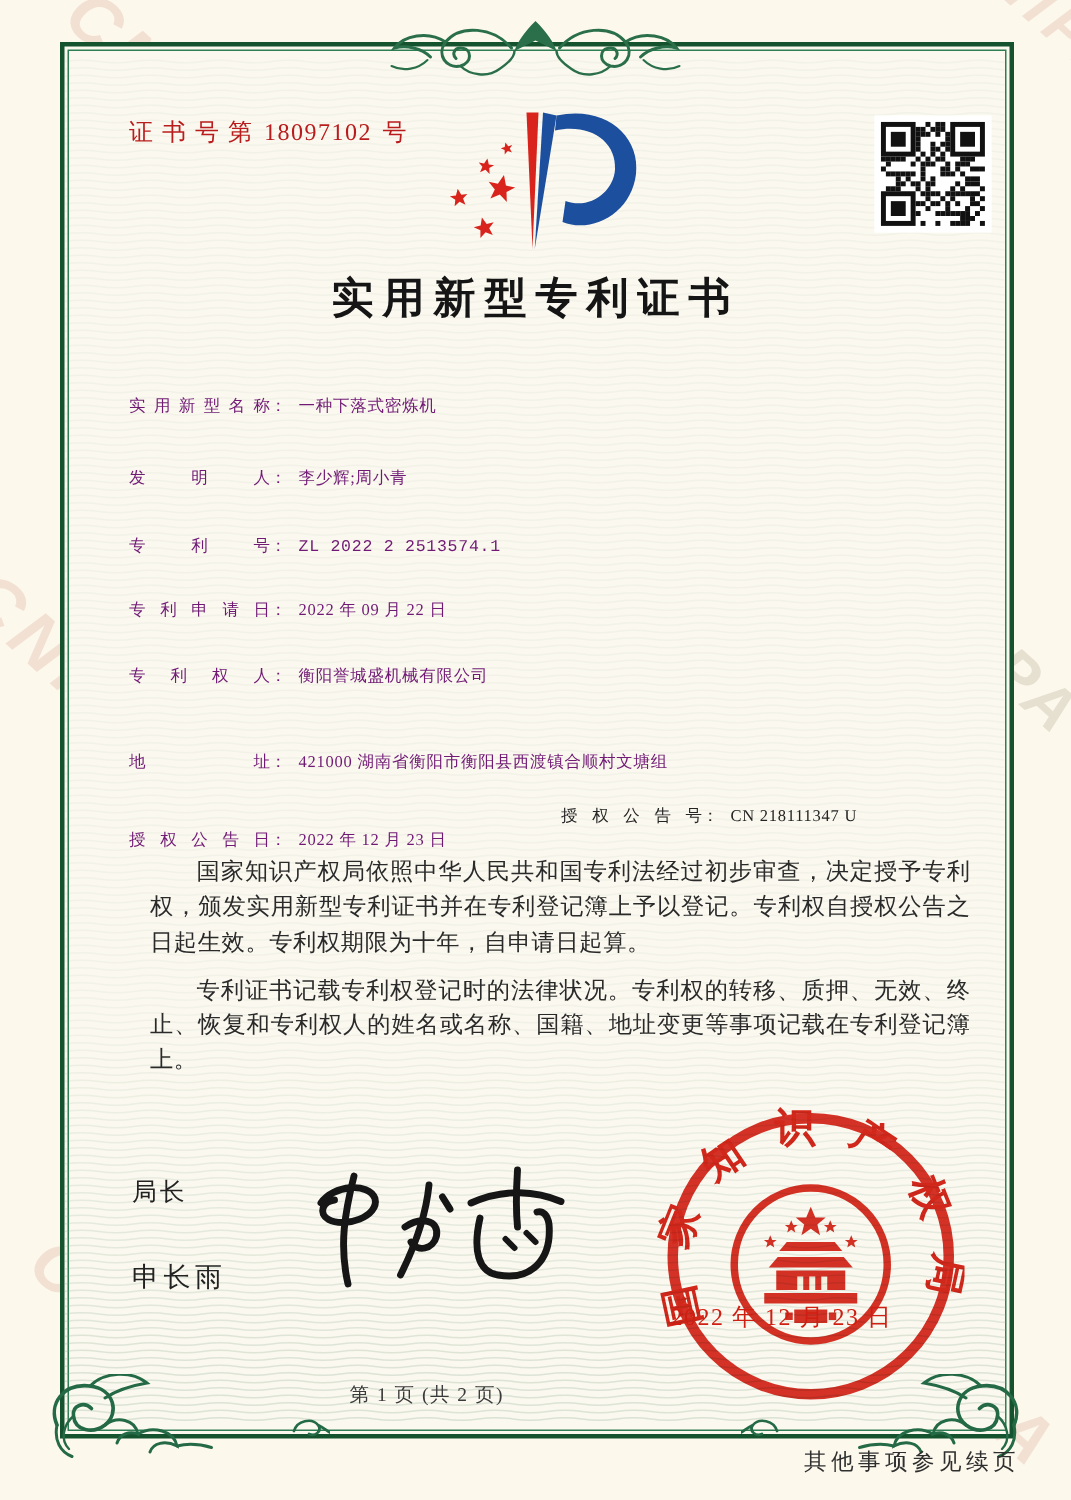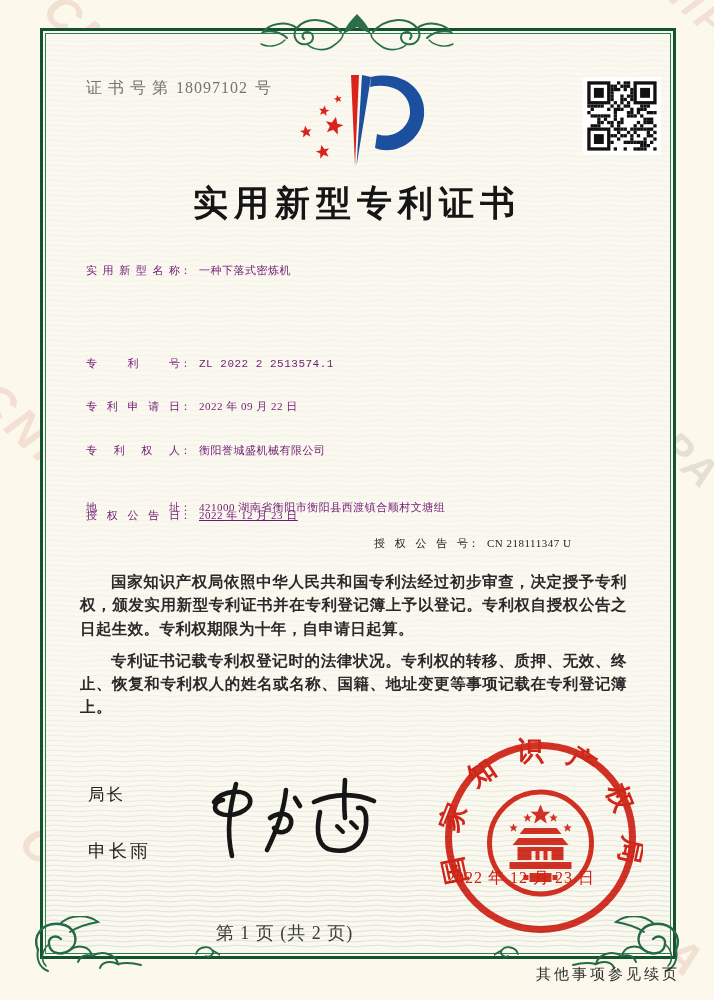--- a/index.html
+++ b/index.html
@@ -17,53 +17,53 @@
   
   #frame{position:absolute;left:40px;top:28px;width:630px;height:925px;
          border:3px solid #14532e;background:#fbf8ef;}
   #frame-inner{position:absolute;left:2px;top:2px;right:2px;bottom:2px;
          border:1px solid #2e7d53;}
   #waves{position:absolute;left:43px;top:31px;width:628px;height:921px;pointer-events:none;}
 
   .orn{position:absolute;pointer-events:none;}
 
   
-  #cert-no{position:absolute;left:86px;top:78px;font-size:16px;letter-spacing:1px;color:#737373;}
+  #cert-no{position:absolute;left:86px;top:78px;font-size:16px;letter-spacing:1px;color:#b91c1c;}
   #cert-no .num{letter-spacing:1px;padding:0 2px;}
   #qr{position:absolute;left:583px;top:77px;width:78px;height:78px;background:#fff;}
   #logo{position:absolute;left:283px;top:66px;width:155px;height:106px;}
   #title{position:absolute;left:0;top:180px;width:714px;text-align:center;
-         font-size:35px;font-weight:600;letter-spacing:6px;color:#151515;}
+         font-size:28px;font-weight:600;letter-spacing:6px;color:#151515;}
 
   
   .frow{position:absolute;left:86px;font-size:11px;color:#701a75;white-space:nowrap;}
   .flabel{display:inline-block;width:94px;text-align:justify;text-align-last:justify;
           vertical-align:top;}
   .fcolon{display:inline-block;margin-right:8px;}
   .fvalue{letter-spacing:0.5px;}
   .frow2{position:absolute;left:374px;font-size:11px;color:#242424;white-space:nowrap;}
 
   
-  #paras{position:absolute;left:80px;top:570px;width:547px;font-weight:bold;}
+  #paras{position:absolute;left:100px;top:570px;width:547px;}
   #paras p{margin:0 0 9px 0;font-size:15.5px;line-height:1.5;text-indent:2em;
            text-align:justify;color:#2a2a2a;letter-spacing:0.4px;}
 
   
   #signer-title{position:absolute;left:88px;top:784px;font-size:16.5px;letter-spacing:2px;}
   #signer-name{position:absolute;left:88px;top:839px;font-size:18px;letter-spacing:3px;}
   #signature{position:absolute;left:198px;top:770px;width:190px;height:108px;}
 
   
   #seal{position:absolute;left:438px;top:735px;width:205px;height:205px;mix-blend-mode:multiply;}
   #seal-date{position:absolute;left:447px;top:868px;width:160px;font-size:16px;
              color:#cf1f12;letter-spacing:1px;white-space:nowrap;}
 
   
   #page-footer{position:absolute;left:0;top:921px;width:569px;text-align:center;
-               font-size:18px;letter-spacing:1px;color:#3a3a3a;}
+               font-size:13px;letter-spacing:1px;color:#3a3a3a;}
   #cont-note{position:absolute;left:0;top:965px;width:680px;text-align:right;
              font-size:15px;letter-spacing:3px;color:#2f2f2f;}
 </style>
 </head>
 <body>
 
 <div id="page">
 
   <div class="wm pink" style="left:30px;top:30px;font-size:46px;">CNIPA</div>
   <div class="wm pink" style="left:620px;top:-18px;font-size:40px;">CNIPA</div>
@@ -486,33 +486,36 @@
           <path d="M0,-10 L2.9,-3.1 9.5,-3.1 4.2,1.2 5.9,8.1 0,4 -5.9,8.1 -4.2,1.2 -9.5,-3.1 -2.9,-3.1 Z"></path>
         </g>
     </g>
   </svg>
 
   <div id="title">实用新型专利证书</div>
 
   <div class="frow" style="top:263px;">
     <span class="flabel">实用新型名称</span><span class="fcolon">：</span><span class="fvalue">一种下落式密炼机</span>
   </div>
+  <div class="frow" style="top:311px;">
+    <span class="flabel">发明人</span><span class="fcolon">：</span><span class="fvalue">李少辉;周小青</span>
+  </div>
   <div class="frow" style="top:356px;font-family:Liberation Mono, monospace;">
     <span class="flabel">专利号</span><span class="fcolon">：</span><span class="fvalue">ZL 2022 2 2513574.1</span>
   </div>
   <div class="frow" style="top:399px;">
     <span class="flabel">专利申请日</span><span class="fcolon">：</span><span class="fvalue">2022 年 09 月 22 日</span>
   </div>
   <div class="frow" style="top:443px;">
     <span class="flabel">专利权人</span><span class="fcolon">：</span><span class="fvalue">衡阳誉城盛机械有限公司</span>
   </div>
   <div class="frow" style="top:500px;">
     <span class="flabel">地址</span><span class="fcolon">：</span><span class="fvalue">421000 湖南省衡阳市衡阳县西渡镇合顺村文塘组</span>
   </div>
-  <div class="frow" style="top:508px;text-decoration:underline;">
+  <div class="frow" style="top:552px;">
     <span class="flabel">授权公告日</span><span class="fcolon">：</span><span class="fvalue">2022 年 12 月 23 日</span>
   </div>
   <div class="frow2" style="top:536px;">
     <span class="flabel">授权公告号</span><span class="fcolon">：</span><span class="fvalue">CN 218111347 U</span>
   </div>
 
   <div id="paras">
     <p>国家知识产权局依照中华人民共和国专利法经过初步审查，决定授予专利权，颁发实用新型专利证书并在专利登记簿上予以登记。专利权自授权公告之日起生效。专利权期限为十年，自申请日起算。</p>
     <p>专利证书记载专利权登记时的法律状况。专利权的转移、质押、无效、终止、恢复和专利权人的姓名或名称、国籍、地址变更等事项记载在专利登记簿上。</p>
   </div>

